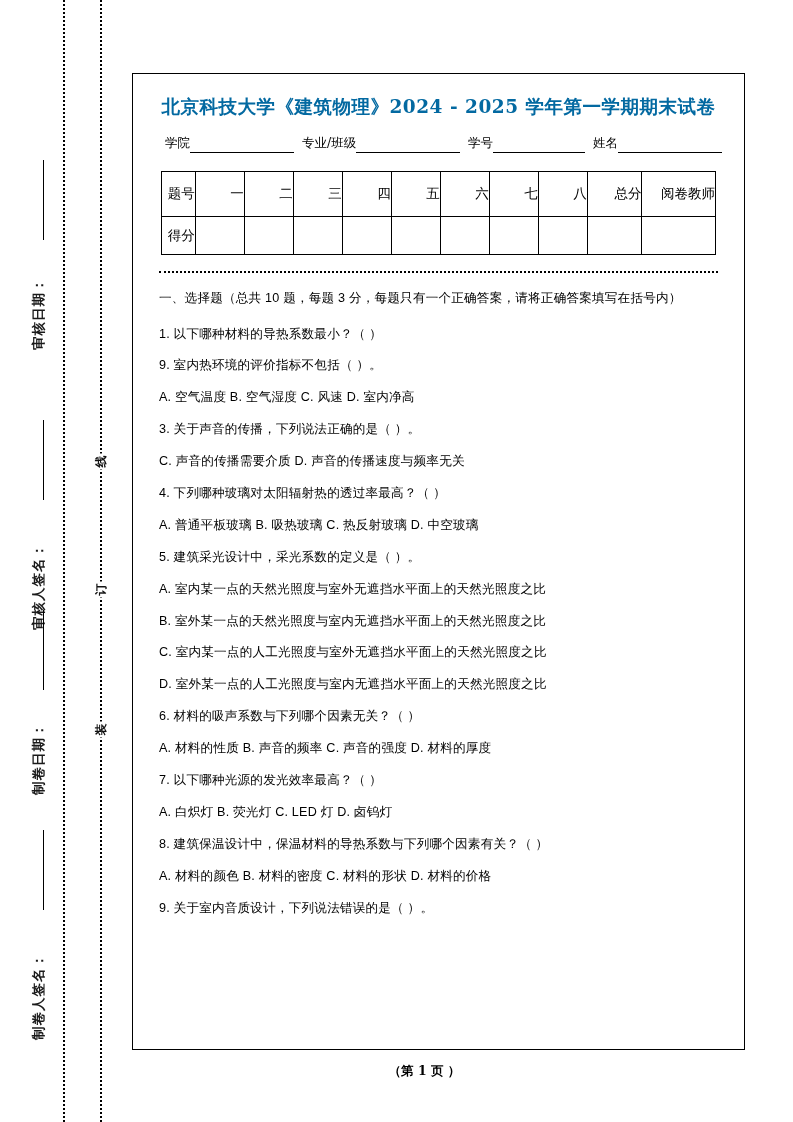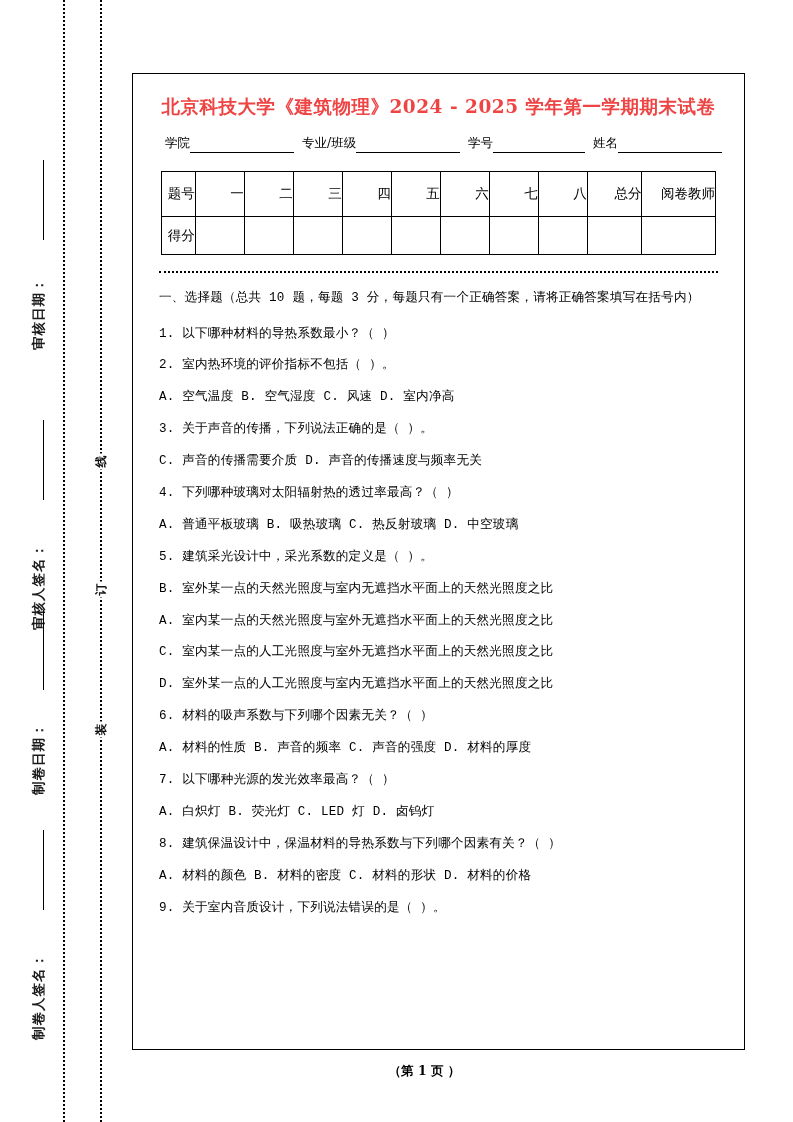--- a/index.html
+++ b/index.html
@@ -76,21 +76,21 @@
     padding: 14px 18px 0 18px;
   }
 
   
   #exam-title {
     text-align: center;
     font-family: "DejaVu Serif", "Liberation Serif", serif;
     font-weight: bold;
     font-size: 18.5px;
     letter-spacing: 0.5px;
-    color: #ef4444;
+    color: #0369a1;
     margin: 6px 0 2px 0;
     white-space: nowrap;
   }
 
   
   #info-line {
     display: flex;
     align-items: flex-end;
     margin: 16px 4px 0 14px;
     font-family: "DejaVu Serif", "Liberation Serif", serif;
@@ -151,21 +151,21 @@
   
   #dotted-sep {
     margin: 16px 8px 0 8px;
     border-top: 2.4px dotted #000;
     height: 0;
   }
 
   
   #questions {
     margin: 16px 8px 8px 8px;
-    font-family: Liberation Mono, monospace;
+    font-family: Liberation Sans, sans-serif;
     font-size: 12.6px;
     color: #000;
   }
   .q-line {
     line-height: 1.5;
     margin-bottom: 13px;
     letter-spacing: 0.2px;
   }
   .section-head {
     line-height: 1.55;
@@ -277,32 +277,32 @@
       </table>
 
     <div id="dotted-sep"></div>
 
     <div id="questions">
 
       <div class="section-head">一、选择题（总共 10 题，每题 3 分，每题只有一个正确答案，请将正确答案填写在括号内）</div>
 
       <div class="q-line">1. 以下哪种材料的导热系数最小？（  ）</div>
 
-      <div class="q-line">2. 室内热环境的评价指标不包括（  ）。</div>
+      <div class="q-line">9. 室内热环境的评价指标不包括（  ）。</div>
       <div class="opt-line">A. 空气温度  B. 空气湿度  C. 风速  D. 室内净高</div>
 
       <div class="q-line">3. 关于声音的传播，下列说法正确的是（  ）。</div>
       <div class="opt-line">C. 声音的传播需要介质  D. 声音的传播速度与频率无关</div>
 
       <div class="q-line">4. 下列哪种玻璃对太阳辐射热的透过率最高？（  ）</div>
       <div class="opt-line">A. 普通平板玻璃  B. 吸热玻璃  C. 热反射玻璃  D. 中空玻璃</div>
 
       <div class="q-line">5. 建筑采光设计中，采光系数的定义是（  ）。</div>
+      <div class="opt-line">A. 室内某一点的天然光照度与室外无遮挡水平面上的天然光照度之比</div>
       <div class="opt-line">B. 室外某一点的天然光照度与室内无遮挡水平面上的天然光照度之比</div>
-      <div class="opt-line">A. 室内某一点的天然光照度与室外无遮挡水平面上的天然光照度之比</div>
       <div class="opt-line">C. 室内某一点的人工光照度与室外无遮挡水平面上的天然光照度之比</div>
       <div class="opt-line">D. 室外某一点的人工光照度与室内无遮挡水平面上的天然光照度之比</div>
 
       <div class="q-line">6. 材料的吸声系数与下列哪个因素无关？（  ）</div>
       <div class="opt-line">A. 材料的性质  B. 声音的频率  C. 声音的强度  D. 材料的厚度</div>
 
       <div class="q-line">7. 以下哪种光源的发光效率最高？（  ）</div>
       <div class="opt-line">A. 白炽灯  B. 荧光灯  C. LED 灯  D. 卤钨灯</div>
 
       <div class="q-line">8. 建筑保温设计中，保温材料的导热系数与下列哪个因素有关？（  ）</div>

